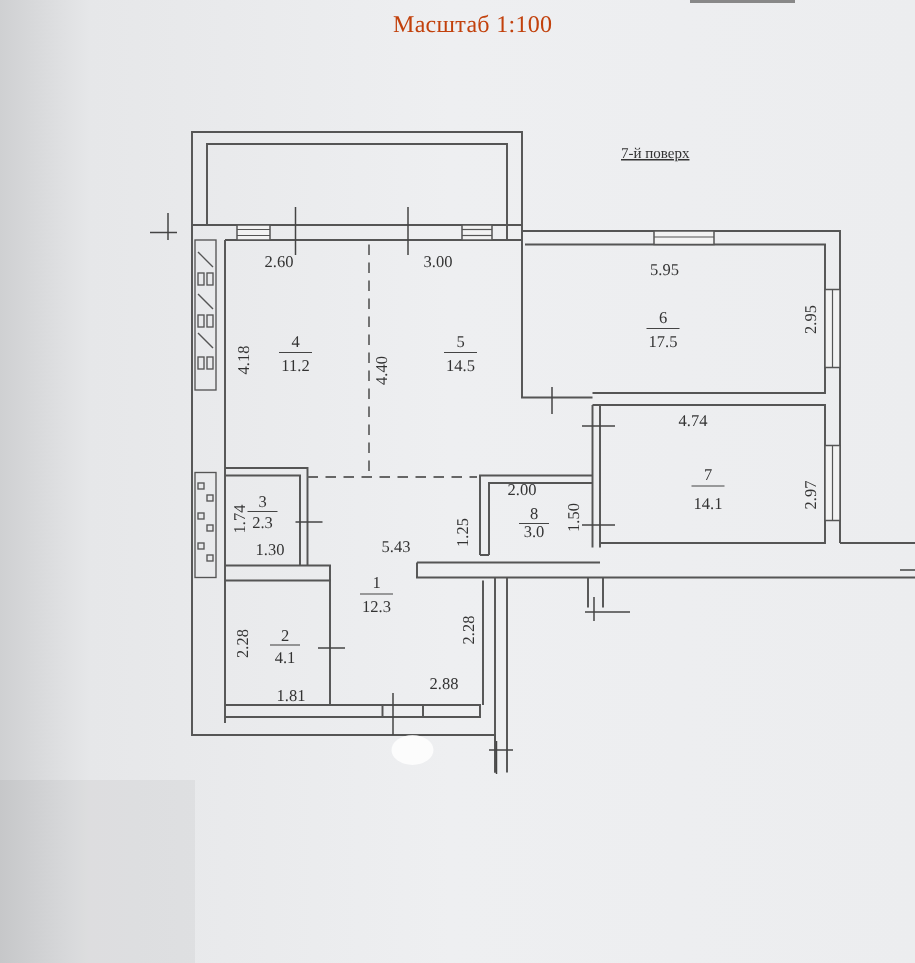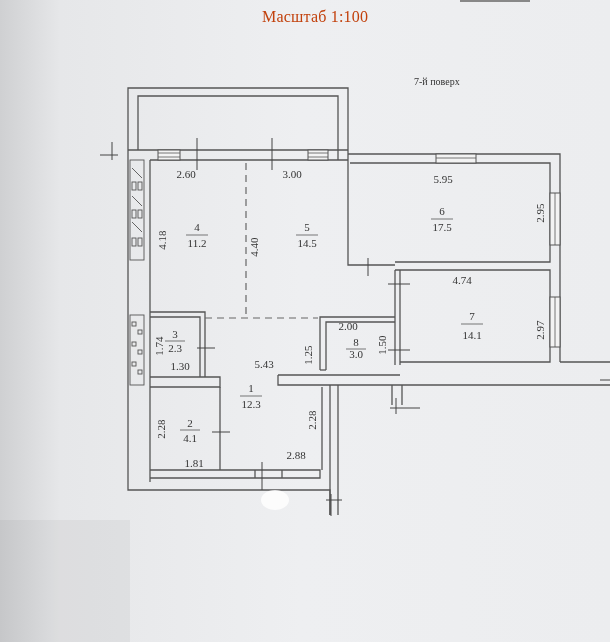--- a/index.html
+++ b/index.html
@@ -1,19 +1,19 @@
 <!DOCTYPE html>
 <html><head>
 <meta charset="utf-8">
 <style>
   html,body{margin:0;padding:0;}
   body{width:610px;height:642px;overflow:hidden;background:#e9eaec;position:relative;font-family:"Liberation Serif",serif;}
   .paper{position:absolute;left:0;top:0;width:610px;height:642px;background:linear-gradient(90deg,#cfd0d2 0px,#e6e7e9 60px,#eeeff1 300px,#ecedef 610px);}
   .title{position:absolute;left:262px;top:8px;font-size:16px;color:#c2410c;letter-spacing:0.2px;}
-  .floor{position:absolute;left:414px;top:76px;font-size:10px;color:#333;}
+  .floor{position:absolute;left:414px;top:97px;font-size:10px;color:#333;text-decoration:underline;}
   .topline{position:absolute;left:460px;top:0;width:70px;height:2px;background:#888;}
   svg{position:absolute;left:0;top:0;}
   .lbl{font-family:"Liberation Serif",serif;font-size:11px;fill:#333;}
   .num{font-family:"Liberation Serif",serif;font-size:11px;fill:#333;}
 </style>
 </head>
 <body>
 
 <div class="paper"></div>
 <div class="topline"></div>

